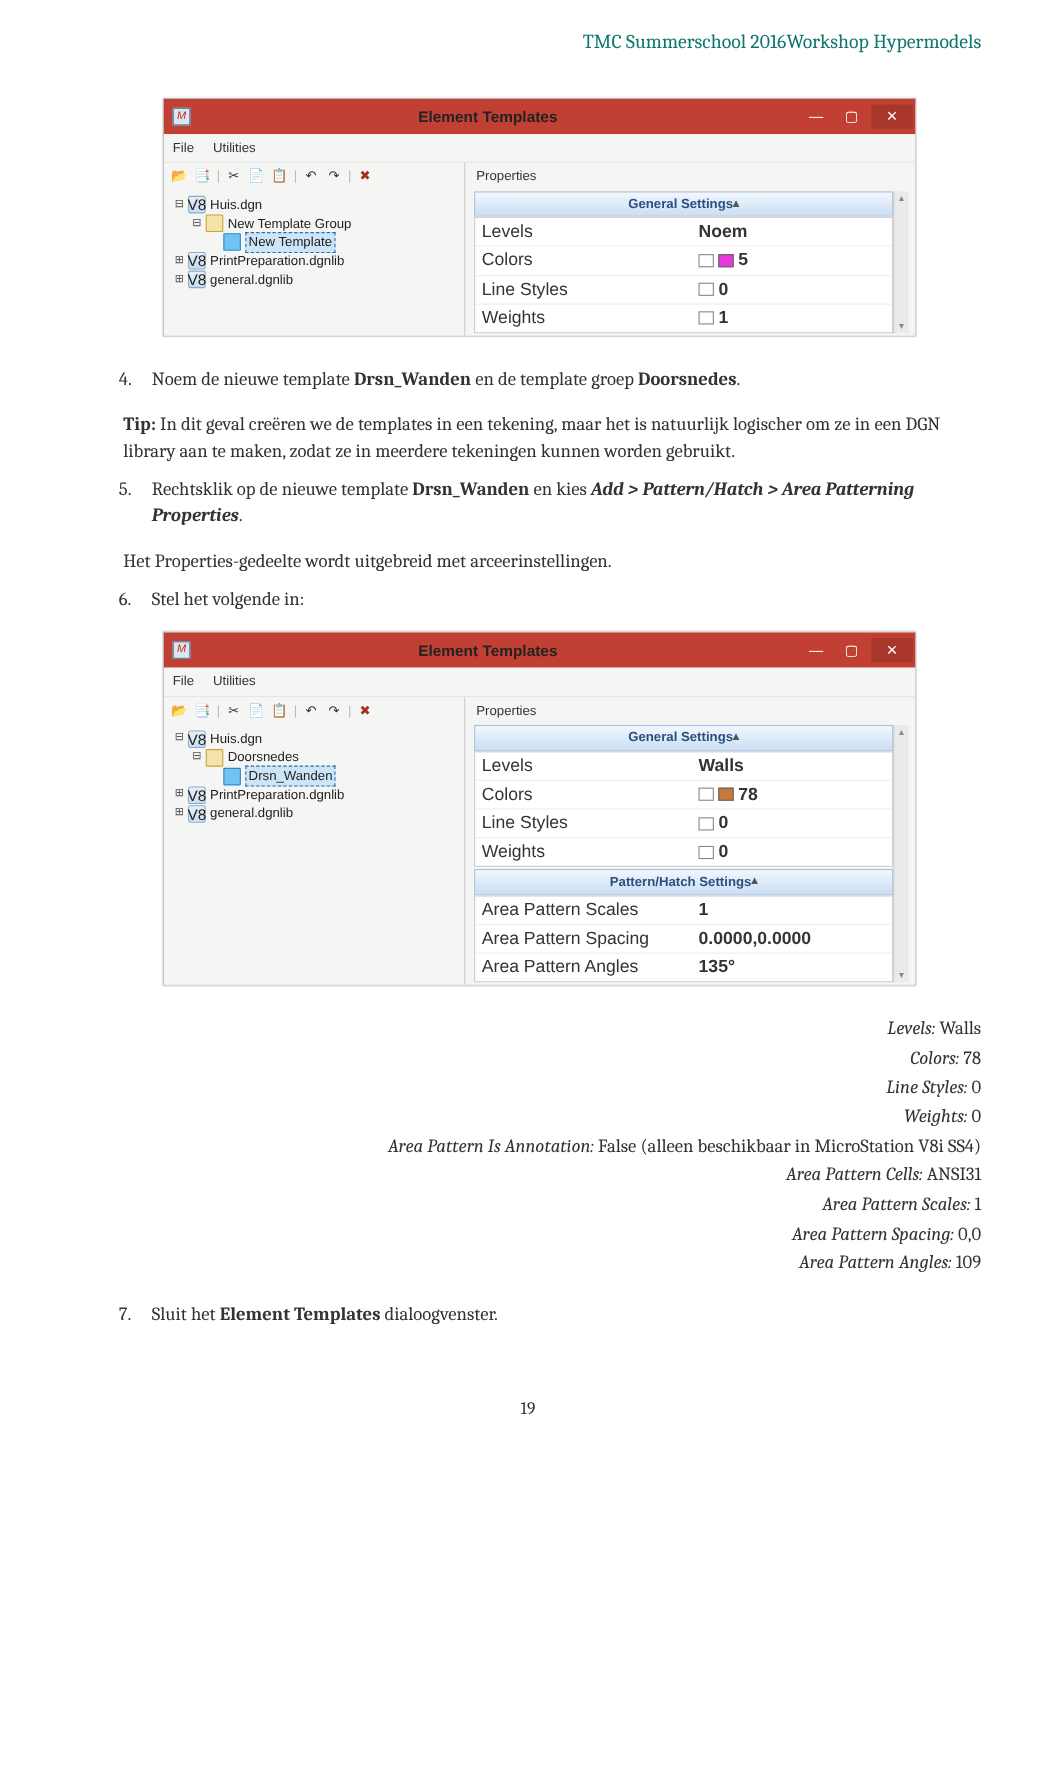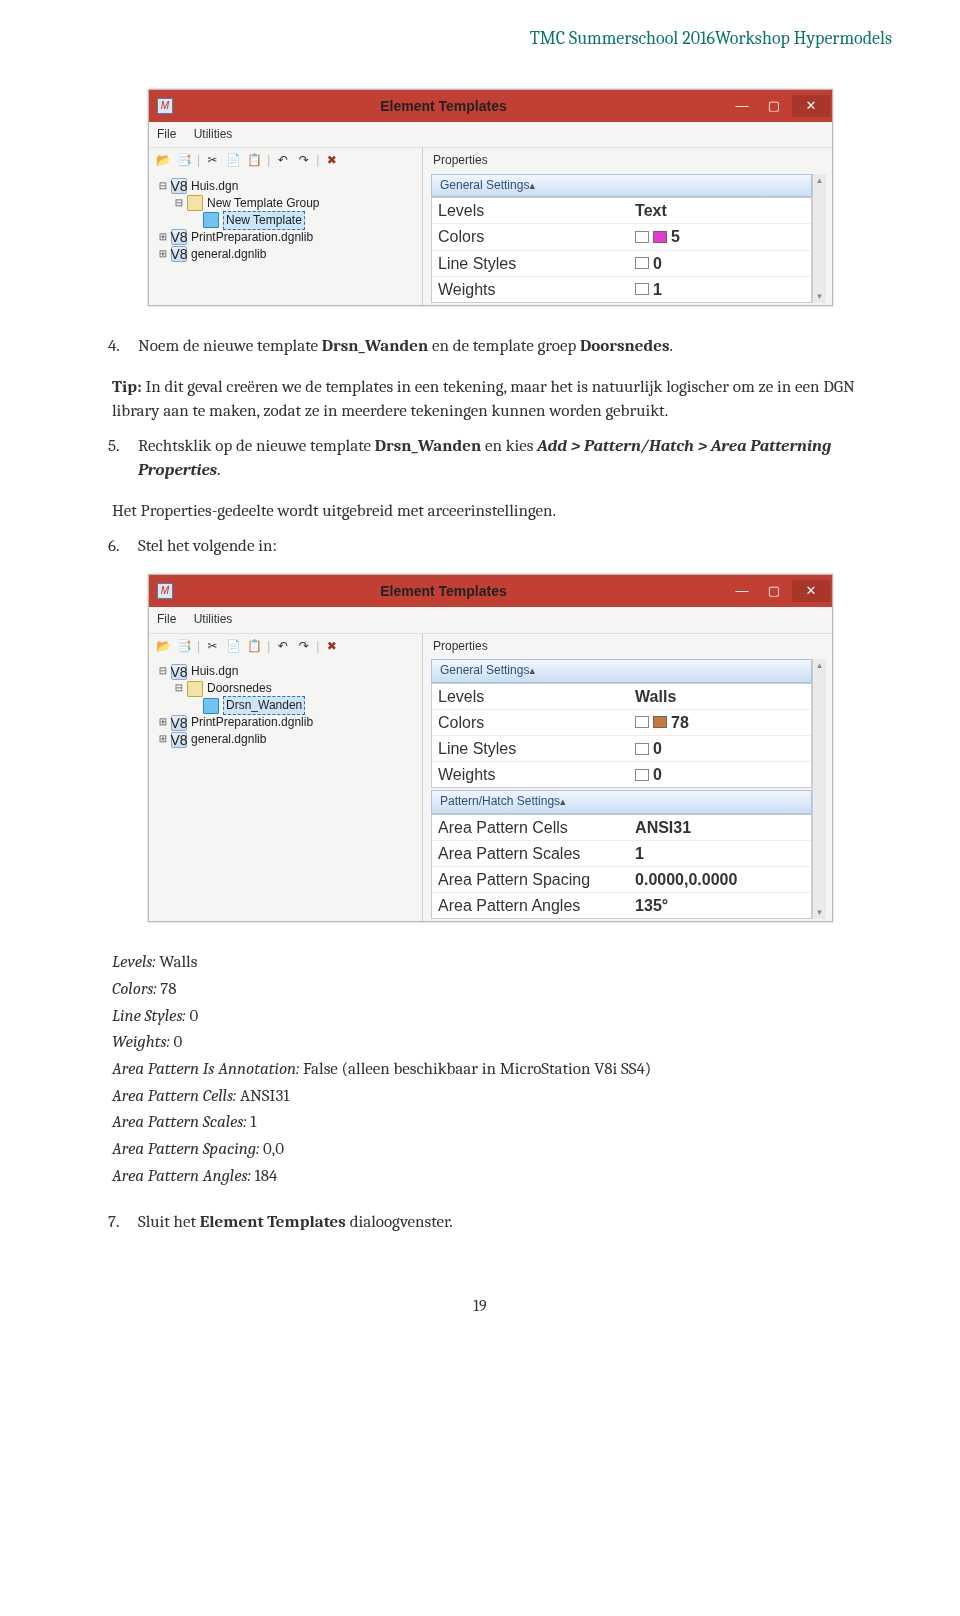--- a/index.html
+++ b/index.html
@@ -122,23 +122,23 @@
     flex: 1;
     padding: 2px 6px 2px 8px;
   }
   .right-title {
     padding: 2px 0 4px 2px;
   }
   .section-header {
     background: linear-gradient(#f2f7fd,#cadef4);
     border: 1px solid #a8c2e0;
     padding: 2px 8px;
-    font-weight: 400;
+    font-weight: 700;
     color: #2a5080;
-    display:flex; justify-content:flex-start; align-items:center;
+    display:flex; justify-content:center; align-items:center;
   }
   .chev { font-size:11px; color:#555; }
   .prop-table {
     width: 100%;
     border: 1px solid #ccc;
     background:#fff;
     font-size:16px;
   }
   .prop-row {
     display: flex;
@@ -160,21 +160,21 @@
     display:flex;
     margin: 0 0 16px 40px;
   }
   .step-num { width:30px; flex-shrink:0; }
   .step-body { flex:1; }
   .step-indent { margin-left: 44px; margin-bottom: 10px;}
 
   .bi { font-weight:700; font-style:italic; }
   .i { font-style:italic; }
 
-  .settings-list { margin: 28px 0 22px 44px; }
+  .settings-list { margin: 28px 0 22px 108px; text-align: right; }
   .settings-list div { margin-bottom:2px; }
 
   .page-number {
     text-align: center;
     font-size: 16px;
     padding: 26px 0 30px;
     color: #333;
   }
 </style>
 </head>
@@ -246,21 +246,21 @@
       <div class="right-title">Properties</div>
       <div style="display:flex;">
         <div style="flex:1">
           <div class="section-header">
             <span>General Settings</span>
                 <span class="chev">▴</span>
           </div>
           <div class="prop-table">
             <div class="prop-row">
                   <span class="prop-name">Levels</span>
-                  <span class="prop-val">Text</span>
+                  <span class="prop-val">Noem</span>
                 </div>
             <div class="prop-row">
                   <span class="prop-name">Colors</span>
                   <span class="prop-val">
                     <span class="and-icon"></span>
                     <span class="swatch swatch-magenta"></span>
                     <span>5</span>
                   </span>
                 </div>
             <div class="prop-row">
@@ -402,24 +402,20 @@
                     <span class="and-icon"></span>
                     <span>0</span>
                   </span>
                 </div>
           </div>
           <div class="section-header" style="margin-top:2px;">
             <span>Pattern/Hatch Settings</span>
                 <span class="chev">▴</span>
           </div>
           <div class="prop-table">
-            <div class="prop-row">
-                  <span class="prop-name">Area Pattern Cells</span>
-                  <span class="prop-val">ANSI31</span>
-                </div>
             <div class="prop-row">
                   <span class="prop-name">Area Pattern Scales</span>
                   <span class="prop-val">1</span>
                 </div>
             <div class="prop-row">
                   <span class="prop-name">Area Pattern Spacing</span>
                   <span class="prop-val">0.0000,0.0000</span>
                 </div>
             <div class="prop-row">
                   <span class="prop-name">Area Pattern Angles</span>
@@ -438,21 +434,21 @@
 
 <div class="settings-list">
   <div><span class="i">Levels:</span><span> Walls</span></div>
   <div><span class="i">Colors:</span><span> 78</span></div>
   <div><span class="i">Line Styles:</span><span> 0</span></div>
   <div><span class="i">Weights:</span><span> 0</span></div>
   <div><span class="i">Area Pattern Is Annotation:</span><span> False  (alleen beschikbaar in MicroStation V8i SS4)</span></div>
   <div><span class="i">Area Pattern Cells:</span><span> ANSI31</span></div>
   <div><span class="i">Area Pattern Scales:</span><span> 1</span></div>
   <div><span class="i">Area Pattern Spacing:</span><span> 0,0</span></div>
-  <div><span class="i">Area Pattern Angles:</span><span> 184</span></div>
+  <div><span class="i">Area Pattern Angles:</span><span> 109</span></div>
 </div>
 
 <div class="step">
   <span class="step-num">7.</span>
   <span class="step-body">
     <span>Sluit het </span><span style="font-weight:700">Element Templates</span><span> dialoogvenster.</span>
   </span>
 </div>
 
 

